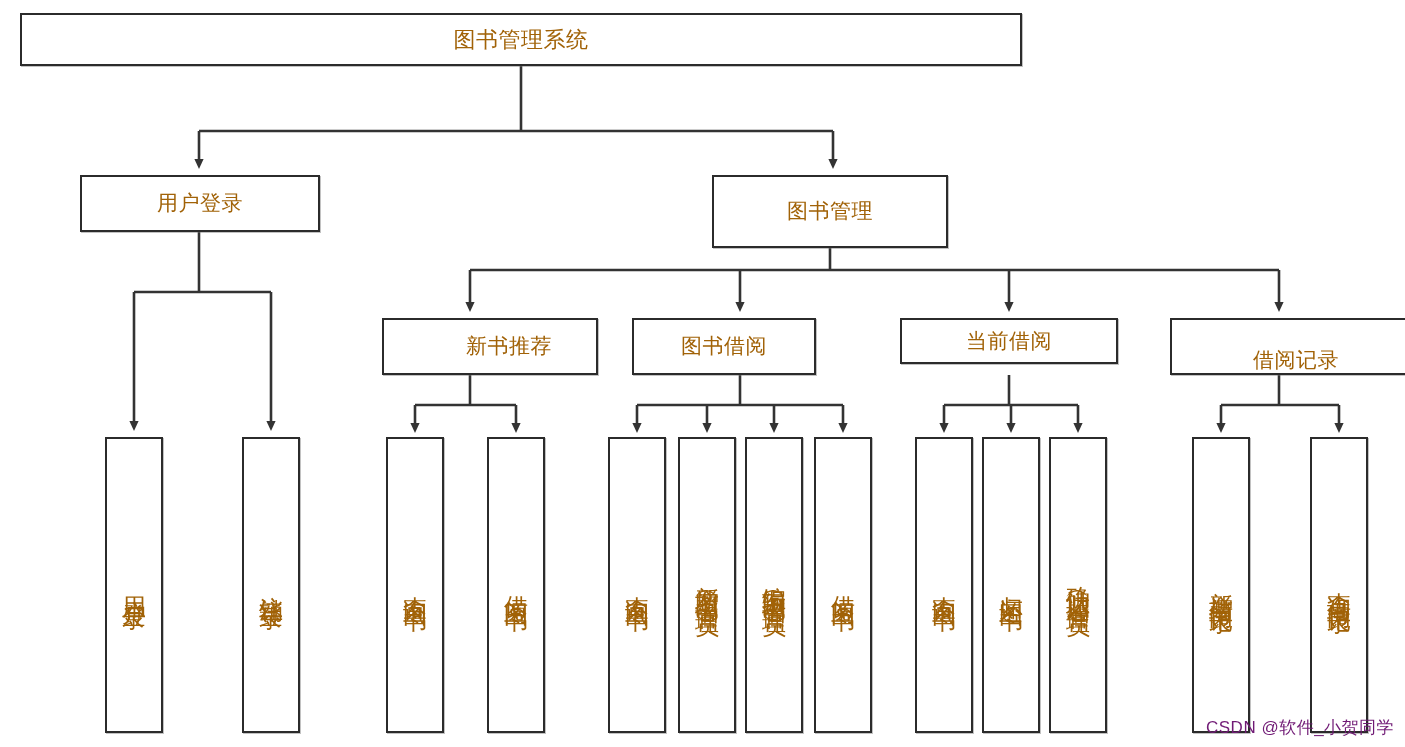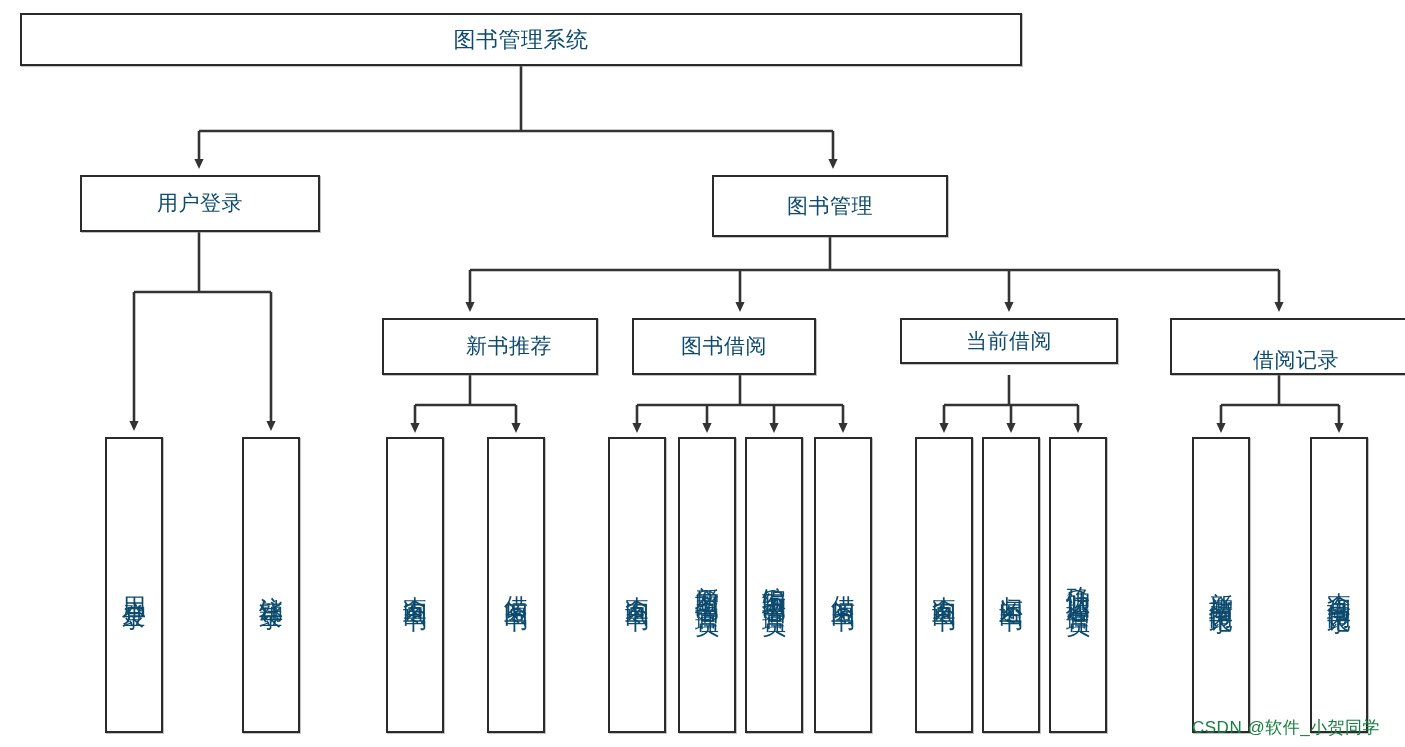--- a/index.html
+++ b/index.html
@@ -26,21 +26,21 @@
     pointer-events: none;
   }
   .node {
     position: absolute;
     box-sizing: border-box;
     background: #ffffff;
     border: 2px solid #2b2b2b;
     display: flex;
     align-items: center;
     justify-content: center;
-    color: #0c4a6e;
+    color: #a16207;
     box-shadow: 1px 1px 0 rgba(120,120,120,0.45);
   }
   .node .label {
     display: block;
     text-align: center;
     line-height: 1.18;
     letter-spacing: 0.5px;
   }
   .node.horiz .label {
     font-size: 21px;
@@ -58,23 +58,24 @@
     text-orientation: upright;
     font-size: 24px;
     line-height: 1.0;
     letter-spacing: 4px;
     white-space: nowrap;
     margin: 0 auto;
   }
   .watermark {
     position: absolute;
     font-size: 17px;
-    color: #15803d;
+    color: #701a75;
     white-space: nowrap;
     letter-spacing: 0.5px;
+    padding-left: 14px;
   }
 </style>
 </head>
 <body>
 
 <div id="canvas">
 
   <svg id="connectors" viewBox="0 0 1405 747">
     <defs>
       <marker id="arrow" markerWidth="11" markerHeight="11" refX="1" refY="5.2" orient="auto" markerUnits="userSpaceOnUse">
@@ -125,21 +126,21 @@
     </g>
   </svg>
 
   <div class="node root horiz" style="left: 20px; top: 13px; width: 1002px; height: 53px;">
     <span class="label">图书管理系统</span>
   </div>
 
   <div class="node horiz" style="left: 80px; top: 175px; width: 240px; height: 57px;">
     <span class="label">用户登录</span>
   </div>
-  <div class="node horiz" style="left: 712px; top: 175px; width: 236px; height: 62px; align-items: center;">
+  <div class="node horiz" style="left: 712px; top: 175px; width: 236px; height: 73px; align-items: center;">
     <span class="label">图书管理</span>
   </div>
 
   <div class="node horiz" style="left: 382px; top: 318px; width: 216px; height: 57px; padding-left: 38px;">
     <span class="label">新书推荐</span>
   </div>
   <div class="node horiz" style="left: 632px; top: 318px; width: 184px; height: 57px;">
     <span class="label">图书借阅</span>
   </div>
   <div class="node horiz" style="left: 900px; top: 318px; width: 218px; height: 46px;">

